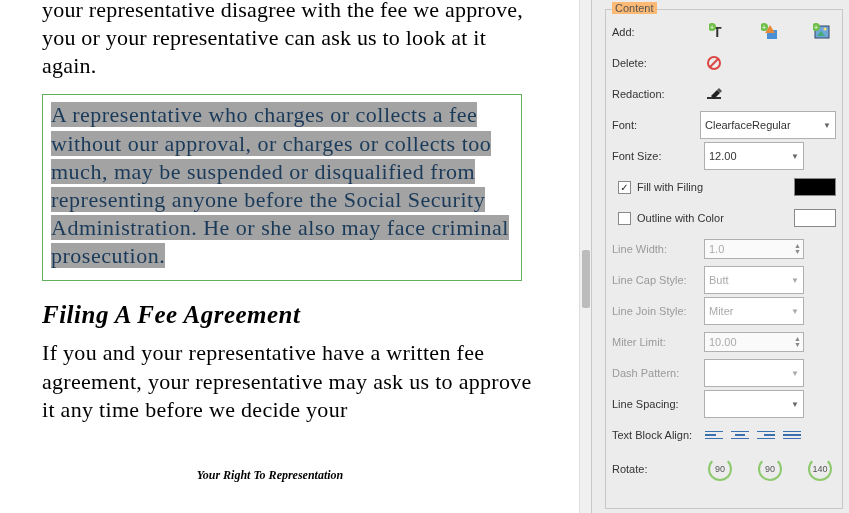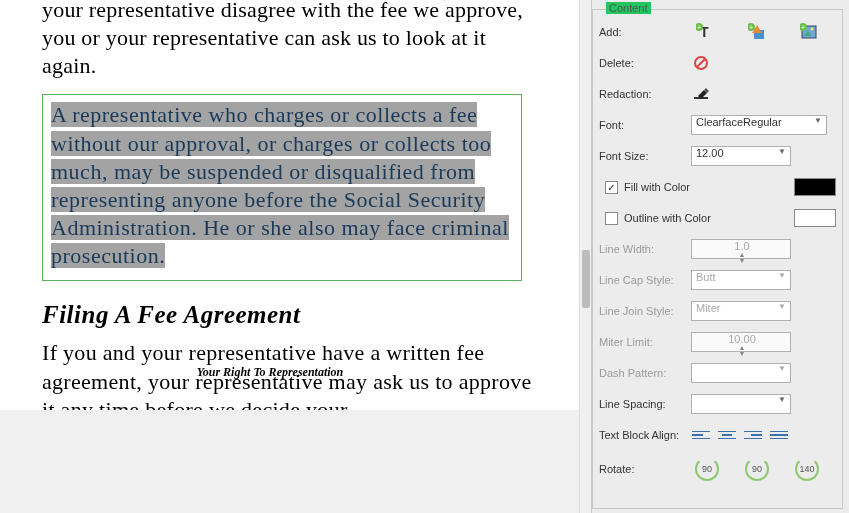--- a/index.html
+++ b/index.html
@@ -6,21 +6,21 @@
   body {
     font-family: Arial, sans-serif;
     background: #f0f0f0;
     width: 849px;
     height: 513px;
     overflow: hidden;
     display: flex;
   }
   .doc-area {
     width: 579px;
-    height: 410px;
+    height: 513px;
     background: #fff;
     position: relative;
     overflow: hidden;
     padding: 0 40px 0 42px;
   }
   .doc-text {
     font-family: Georgia, 'Times New Roman', serif;
     color: #000;
   }
   .p1 {
@@ -91,29 +91,29 @@
     height: 513px;
     background: #ececec;
     border-left: 1px solid #c8c8c8;
     position: relative;
     font-size: 11px;
     color: #333;
   }
   .panel-title {
     position: absolute;
     top: 2px;
-    left: 14px;
+    left: 20px;
     font-size: 11px;
     color: #555;
-    background: #22c55e;
+    background: #fdba74;
     padding: 0 3px;
   }
   .panel-frame {
     border: 1px solid #c8c8c8;
-    margin: 9px 6px 0 0;
+    margin: 9px 6px 0 13px;
     padding: 8px 6px 6px 6px;
     height: 500px;
   }
   .row {
     display: flex;
     align-items: center;
     height: 28px;
     margin-bottom: 3px;
   }
   .row-label {
@@ -132,40 +132,39 @@
     height: 20px;
     display: inline-flex;
     align-items: center;
     justify-content: center;
     cursor: pointer;
   }
   .icon-group { display: flex; gap: 32px; padding-left: 4px; }
   .combo {
     border: 1px solid #b0b0b0;
     background: #fff;
-    height: 20px;
-    display: flex;
-    align-items: flex-start;
+    height: 28px;
+    display: flex;
+    align-items: center;
     padding: 0 4px;
     width: 136px;
     justify-content: space-between;
     font-size: 11px;
   }
   .combo .caret { font-size: 8px; color: #666; }
   .spin {
     border: 1px solid #b0b0b0;
     background: #fff;
     height: 20px;
     width: 100px;
     display: flex;
     align-items: center;
     justify-content: space-between;
     padding: 0 2px 0 4px;
     font-size: 11px;
-    flex-direction: column;
   }
   .spin.dim { color: #aaa; background:#fafafa; }
   .spin .arrows { display:flex; flex-direction:column; line-height:6px; font-size:7px; color:#888;}
   .checkbox-row {
     display: flex;
     align-items: center;
     height: 28px;
     margin-bottom: 3px;
     padding-left: 6px;
   }
@@ -286,21 +285,21 @@
       <div class="row-ctrl">
         <div class="combo" style="width:100px">
           <span>12.00</span>
           <span class="caret">▼</span>
         </div>
       </div>
     </div>
 
     <div class="checkbox-row">
       <span class="chk">✓</span>
-      <span>Fill with Color</span>
+      <span>Fill with Filing</span>
       <span class="color-swatch"></span>
     </div>
 
     <div class="checkbox-row">
       <span class="chk"></span>
       <span>Outline with Color</span>
       <span class="color-swatch white"></span>
     </div>
 
     <div class="row">

